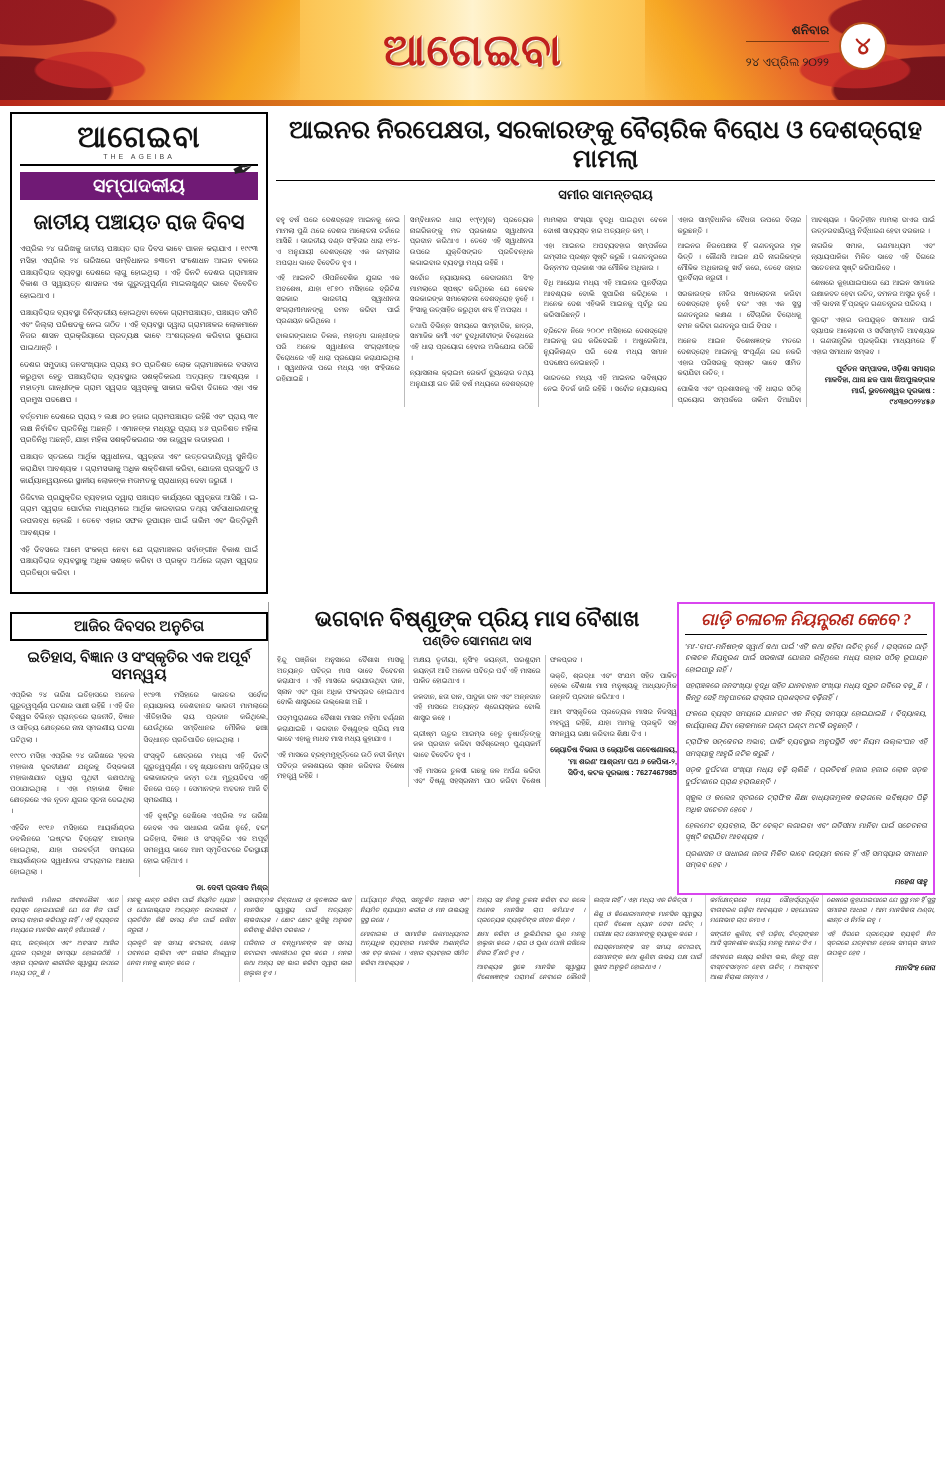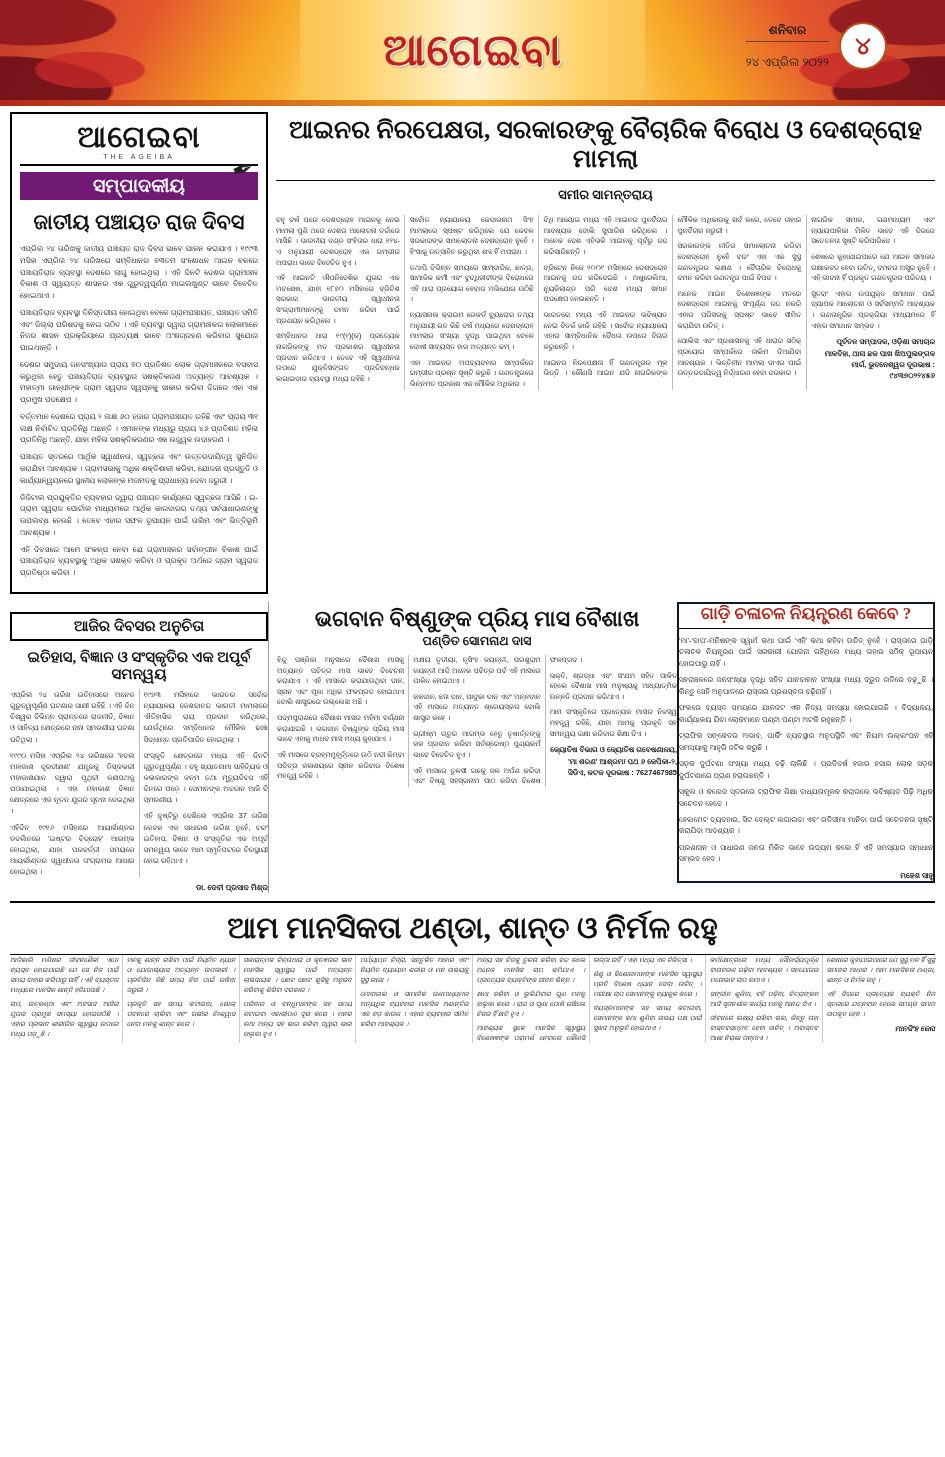--- a/index.html
+++ b/index.html
@@ -13,21 +13,21 @@
     background:
       radial-gradient(ellipse at 10% 20%, rgba(140,20,30,.85) 0 22%, rgba(140,20,30,0) 23%),
       radial-gradient(ellipse at 30% 70%, rgba(200,40,40,.75) 0 18%, rgba(200,40,40,0) 19%),
       radial-gradient(ellipse at 0% 90%, rgba(110,15,25,.9) 0 26%, rgba(110,15,25,0) 27%),
       linear-gradient(120deg,#c0392b 0%,#e4572e 45%,#f6a623 80%,rgba(246,166,35,0) 100%);}
   .mast-swirl.right{left:auto;right:0;transform:scaleX(-1);}
   .mast-center{position:absolute;left:0;right:0;top:0;height:100px;display:flex;align-items:center;justify-content:center;}
   .mast-title{font-family:"Liberation Serif",serif;font-size:44px;font-weight:bold;color:#c0201c;
     letter-spacing:1px;text-shadow:1px 1px 0 #fff, 2px 2px 2px rgba(0,0,0,.25);padding:0 18px;}
   .mast-right{position:absolute;right:58px;top:22px;display:flex;align-items:center;gap:10px;}
-  .mast-dateblock{text-align:center;font-family:"Liberation Serif",serif;color:#1b1b1b;line-height:1.35;}
+  .mast-dateblock{text-align:right;font-family:"Liberation Serif",serif;color:#1b1b1b;line-height:1.35;}
   .mast-day{font-size:12px;font-weight:bold;}
   .mast-date{font-size:12px;border-top:1px solid #7a3b10;padding-top:12px;margin-top:2px;}
   .mast-pagenum{width:44px;height:44px;border-radius:50%;background:#fff;border:2px solid #b5521a;
     display:flex;align-items:center;justify-content:center;font-family:"Liberation Serif",serif;
     font-size:24px;font-weight:bold;color:#b5261a;}
   .mast-rule{height:6px;background:linear-gradient(90deg,#b5261a,#f0a21b,#b5261a);}
 
   
   .content{padding:6px 10px 0 10px;}
   .topwrap{display:flex;gap:8px;}
@@ -68,21 +68,21 @@
   .mid-left{width:258px;flex:none;}
   .mid-center{flex:1;}
   .mid-right{width:258px;flex:none;}
   .centerhead{font-family:"Liberation Serif",serif;font-size:22px;font-weight:bold;text-align:center;margin:4px 0 2px;}
   .centerauthor{text-align:center;font-family:"Liberation Serif",serif;font-size:12.5px;font-weight:bold;margin-bottom:6px;}
   .cols3{column-count:3;column-gap:9px;column-rule:1px solid #bbb;font-size:7.1px;line-height:1.5;text-align:justify;}
   .cols3 p{margin:0 0 5px;}
   .cols2{column-count:2;column-gap:9px;column-rule:1px solid #bbb;font-size:7.2px;line-height:1.55;text-align:justify;}
   .cols2 p{margin:0 0 5px;}
 
-  .qbox{border:2px solid #0f172a;}
+  .qbox{border:2px solid #d946ef;padding:6px;font-style:italic;}
   .qhead{font-family:"Liberation Serif",serif;font-size:17px;font-weight:bold;text-align:center;
     color:#b5261a;border-bottom:1px solid #000;padding-bottom:4px;margin-bottom:6px;}
 
   
   .bottomhead{font-family:"Liberation Serif",serif;font-size:30px;font-weight:bold;text-align:center;
     padding:8px 0;border-top:2px solid #000;border-bottom:1px solid #000;margin-top:8px;}
   .cols8{column-count:8;column-gap:8px;column-rule:1px solid #ccc;font-size:6.6px;line-height:1.5;text-align:justify;}
   .cols8 p{margin:0 0 4px;font-style:italic;}
   .sigright{text-align:right;font-size:7.4px;font-weight:bold;margin-top:3px;}
   .lsep{border-left:1px solid #999;}
@@ -133,20 +133,21 @@
           </div>
         </div>
       </div>
 
       <div class="colRest">
         <div class="leadhead">ଆଇନର ନିରପେକ୍ଷତା, ସରକାରଙ୍କୁ ବୈଚାରିକ ବିରୋଧ ଓ ଦେଶଦ୍ରୋହ ମାମଲା</div>
         <div class="leadauthor">ସମୀର ସାମନ୍ତରାୟ</div>
         <div class="cols5">
           <p>ବହୁ ବର୍ଷ ପରେ ଦେଶଦ୍ରୋହ ଆଇନକୁ ନେଇ ମାମଲା ପୁଣି ଥରେ ଦେଶର ଆଲୋଚନା ଚର୍ଚ୍ଚାରେ ଆସିଛି । ଭାରତୀୟ ଦଣ୍ଡ ସଂହିତାର ଧାରା ୧୨୪-ଏ ଅନୁଯାୟୀ ଦେଶଦ୍ରୋହ ଏକ ଗମ୍ଭୀର ଅପରାଧ ଭାବେ ବିବେଚିତ ହୁଏ ।</p>
           <p>ଏହି ଆଇନଟି ଔପନିବେଶିକ ଯୁଗର ଏକ ଅବଶେଷ, ଯାହା ୧୮୭୦ ମସିହାରେ ବ୍ରିଟିଶ ସରକାର ଭାରତୀୟ ସ୍ୱାଧୀନତା ସଂଗ୍ରାମୀମାନଙ୍କୁ ଦମନ କରିବା ପାଇଁ ପ୍ରଣୟନ କରିଥିଲେ ।</p>
+          <p>ବାଲଗଙ୍ଗାଧର ତିଲକ, ମହାତ୍ମା ଗାନ୍ଧୀଙ୍କ ପରି ଅନେକ ସ୍ୱାଧୀନତା ସଂଗ୍ରାମୀଙ୍କ ବିରୋଧରେ ଏହି ଧାରା ପ୍ରୟୋଗ କରାଯାଇଥିଲା । ସ୍ୱାଧୀନତା ପରେ ମଧ୍ୟ ଏହା ସଂହିତାରେ ରହିଯାଇଛି ।</p>
           <p>ସମ୍ବିଧାନର ଧାରା ୧୯(୧)(କ) ପ୍ରତ୍ୟେକ ନାଗରିକଙ୍କୁ ମତ ପ୍ରକାଶର ସ୍ୱାଧୀନତା ପ୍ରଦାନ କରିଥାଏ । ତେବେ ଏହି ସ୍ୱାଧୀନତା ଉପରେ ଯୁକ୍ତିସଙ୍ଗତ ପ୍ରତିବନ୍ଧକ ଲଗାଇବାର ବ୍ୟବସ୍ଥା ମଧ୍ୟ ରହିଛି ।</p>
           <p>ସର୍ବୋଚ୍ଚ ନ୍ୟାୟାଳୟ କେଦାରନାଥ ସିଂହ ମାମଲାରେ ସ୍ପଷ୍ଟ କରିଥିଲେ ଯେ କେବଳ ସରକାରଙ୍କ ସମାଲୋଚନା ଦେଶଦ୍ରୋହ ନୁହେଁ । ହିଂସାକୁ ଉତ୍ସାହିତ କରୁଥିବା ଶବ୍ଦ ହିଁ ଅପରାଧ ।</p>
           <p>ତଥାପି ବିଭିନ୍ନ ସମୟରେ ସାମ୍ବାଦିକ, ଛାତ୍ର, ସାମାଜିକ କର୍ମୀ ଏବଂ ବୁଦ୍ଧିଜୀବୀଙ୍କ ବିରୋଧରେ ଏହି ଧାରା ପ୍ରୟୋଗ ହେବାର ଅଭିଯୋଗ ଉଠିଛି ।</p>
           <p>ନ୍ୟାସନାଲ କ୍ରାଇମ ରେକର୍ଡ ବ୍ୟୁରୋର ତଥ୍ୟ ଅନୁଯାୟୀ ଗତ କିଛି ବର୍ଷ ମଧ୍ୟରେ ଦେଶଦ୍ରୋହ ମାମଲାର ସଂଖ୍ୟା ବୃଦ୍ଧି ପାଇଥିବା ବେଳେ ଦୋଷୀ ସାବ୍ୟସ୍ତ ହାର ଅତ୍ୟନ୍ତ କମ୍ ।</p>
           <p>ଏହା ଆଇନର ଅପବ୍ୟବହାର ସମ୍ପର୍କରେ ଗମ୍ଭୀର ପ୍ରଶ୍ନ ସୃଷ୍ଟି କରୁଛି । ଗଣତନ୍ତ୍ରରେ ଭିନ୍ନମତ ପ୍ରକାଶ ଏକ ମୌଳିକ ଅଧିକାର ।</p>
           <p>ବିଧି ଆୟୋଗ ମଧ୍ୟ ଏହି ଆଇନର ପୁନର୍ବିଚାର ଆବଶ୍ୟକ ବୋଲି ସୁପାରିଶ କରିଥିଲେ । ଅନେକ ଦେଶ ଏହିଭଳି ଆଇନକୁ ପୂର୍ବରୁ ରଦ୍ଦ କରିସାରିଛନ୍ତି ।</p>
           <p>ବ୍ରିଟେନ ନିଜେ ୨୦୦୯ ମସିହାରେ ଦେଶଦ୍ରୋହ ଆଇନକୁ ରଦ୍ଦ କରିଦେଇଛି । ଅଷ୍ଟ୍ରେଲିଆ, ନ୍ୟୁଜିଲାଣ୍ଡ ପରି ଦେଶ ମଧ୍ୟ ସମାନ ପଦକ୍ଷେପ ନେଇଛନ୍ତି ।</p>
           <p>ଭାରତରେ ମଧ୍ୟ ଏହି ଆଇନର ଭବିଷ୍ୟତ ନେଇ ବିତର୍କ ଜାରି ରହିଛି । ସର୍ବୋଚ୍ଚ ନ୍ୟାୟାଳୟ ଏହାର ସାମ୍ବିଧାନିକ ବୈଧତା ଉପରେ ବିଚାର କରୁଛନ୍ତି ।</p>
           <p>ଆଇନର ନିରପେକ୍ଷତା ହିଁ ଗଣତନ୍ତ୍ରର ମୂଳ ଭିତ୍ତି । କୌଣସି ଆଇନ ଯଦି ନାଗରିକଙ୍କ ମୌଳିକ ଅଧିକାରକୁ ଖର୍ବ କରେ, ତେବେ ତାହାର ପୁନର୍ବିଚାର ଜରୁରୀ ।</p>
           <p>ସରକାରଙ୍କ ନୀତିର ସମାଲୋଚନା କରିବା ଦେଶଦ୍ରୋହ ନୁହେଁ ବରଂ ଏହା ଏକ ସୁସ୍ଥ ଗଣତନ୍ତ୍ରର ଲକ୍ଷଣ । ବୈଚାରିକ ବିରୋଧକୁ ଦମନ କରିବା ଗଣତନ୍ତ୍ର ପାଇଁ ବିପଦ ।</p>
@@ -167,21 +168,21 @@
 
       <div class="mid-left">
         <div class="boxhead">ଆଜିର ଦିବସର ଅନୁଚିତା</div>
         <div class="subhead">ଇତିହାସ, ବିଜ୍ଞାନ ଓ ସଂସ୍କୃତିର ଏକ ଅପୂର୍ବ ସମନ୍ୱୟ</div>
         <div class="cols2">
           <p>ଏପ୍ରିଲ ୨୪ ତାରିଖ ଇତିହାସରେ ଅନେକ ଗୁରୁତ୍ୱପୂର୍ଣ୍ଣ ଘଟଣାର ସାକ୍ଷୀ ରହିଛି । ଏହି ଦିନ ବିଶ୍ୱର ବିଭିନ୍ନ ପ୍ରାନ୍ତରେ ରାଜନୀତି, ବିଜ୍ଞାନ ଓ ସାହିତ୍ୟ କ୍ଷେତ୍ରରେ ନାନା ସ୍ମରଣୀୟ ଘଟଣା ଘଟିଥିଲା ।</p>
           <p>୧୯୯୦ ମସିହା ଏପ୍ରିଲ ୨୪ ତାରିଖରେ 'ହବଲ ମହାକାଶ ଦୂରବୀକ୍ଷଣ' ଯନ୍ତ୍ରକୁ ଡିସ୍କଭରୀ ମହାକାଶଯାନ ଦ୍ୱାରା ପୃଥିବୀ କକ୍ଷପଥକୁ ପଠାଯାଇଥିଲା । ଏହା ମହାକାଶ ବିଜ୍ଞାନ କ୍ଷେତ୍ରରେ ଏକ ନୂତନ ଯୁଗର ସୂଚନା ଦେଇଥିଲା ।</p>
           <p>ଏହିଦିନ ୧୯୧୬ ମସିହାରେ ଆୟର୍ଲାଣ୍ଡର ଡବଲିନରେ 'ଇଷ୍ଟର ବିଦ୍ରୋହ' ଆରମ୍ଭ ହୋଇଥିଲା, ଯାହା ପରବର୍ତ୍ତୀ ସମୟରେ ଆୟର୍ଲାଣ୍ଡର ସ୍ୱାଧୀନତା ସଂଗ୍ରାମର ଆଧାର ହୋଇଥିଲା ।</p>
           <p>୧୯୭୩ ମସିହାରେ ଭାରତର ସର୍ବୋଚ୍ଚ ନ୍ୟାୟାଳୟ କେଶବାନନ୍ଦ ଭାରତୀ ମାମଲାରେ ଐତିହାସିକ ରାୟ ପ୍ରଦାନ କରିଥିଲେ, ଯେଉଁଥିରେ ସମ୍ବିଧାନର ମୌଳିକ ଢାଞ୍ଚା ସିଦ୍ଧାନ୍ତ ପ୍ରତିପାଦିତ ହୋଇଥିଲା ।</p>
           <p>ସଂସ୍କୃତି କ୍ଷେତ୍ରରେ ମଧ୍ୟ ଏହି ଦିନଟି ଗୁରୁତ୍ୱପୂର୍ଣ୍ଣ । ବହୁ ଖ୍ୟାତନାମା ସାହିତ୍ୟିକ ଓ କଳାକାରଙ୍କ ଜନ୍ମ ତଥା ମୃତ୍ୟୁଦିବସ ଏହି ଦିନରେ ପଡ଼େ । ସେମାନଙ୍କ ଅବଦାନ ଆଜି ବି ସ୍ମରଣୀୟ ।</p>
-          <p>ଏହି ଦୃଷ୍ଟିରୁ ଦେଖିଲେ ଏପ୍ରିଲ 37 ତାରିଖ କେବଳ ଏକ ସାଧାରଣ ତାରିଖ ନୁହେଁ, ବରଂ ଇତିହାସ, ବିଜ୍ଞାନ ଓ ସଂସ୍କୃତିର ଏକ ଅପୂର୍ବ ସମନ୍ୱୟ ଭାବେ ଆମ ସ୍ମୃତିପଟରେ ଚିରସ୍ଥାୟୀ ହୋଇ ରହିଥାଏ ।</p>
+          <p>ଏହି ଦୃଷ୍ଟିରୁ ଦେଖିଲେ ଏପ୍ରିଲ ୨୪ ତାରିଖ କେବଳ ଏକ ସାଧାରଣ ତାରିଖ ନୁହେଁ, ବରଂ ଇତିହାସ, ବିଜ୍ଞାନ ଓ ସଂସ୍କୃତିର ଏକ ଅପୂର୍ବ ସମନ୍ୱୟ ଭାବେ ଆମ ସ୍ମୃତିପଟରେ ଚିରସ୍ଥାୟୀ ହୋଇ ରହିଥାଏ ।</p>
         </div>
         <div class="byline">ଡା. ଦେବୀ ପ୍ରସାଦ ମିଶ୍ର</div>
       </div>
 
       <div class="mid-center lsep" style="padding-left:8px;">
         <div class="centerhead">ଭଗବାନ ବିଷ୍ଣୁଙ୍କ ପ୍ରିୟ ମାସ ବୈଶାଖ</div>
         <div class="centerauthor">ପଣ୍ଡିତ ସୋମନାଥ ଦାସ</div>
         <div class="cols3">
           <p>ହିନ୍ଦୁ ପଞ୍ଜିକା ଅନୁସାରେ ବୈଶାଖ ମାସକୁ ଅତ୍ୟନ୍ତ ପବିତ୍ର ମାସ ଭାବେ ବିବେଚନା କରାଯାଏ । ଏହି ମାସରେ କରାଯାଉଥିବା ଦାନ, ସ୍ନାନ ଏବଂ ପୂଜା ଅଧିକ ଫଳପ୍ରଦ ହୋଇଥାଏ ବୋଲି ଶାସ୍ତ୍ରରେ ଉଲ୍ଲେଖ ଅଛି ।</p>
           <p>ପଦ୍ମପୁରାଣରେ ବୈଶାଖ ମାସର ମହିମା ବର୍ଣ୍ଣନା କରାଯାଇଛି । ଭଗବାନ ବିଷ୍ଣୁଙ୍କ ପ୍ରିୟ ମାସ ଭାବେ ଏହାକୁ ମାଧବ ମାସ ମଧ୍ୟ କୁହାଯାଏ ।</p>
@@ -211,21 +212,20 @@
             <p>ସଡ଼କ ଦୁର୍ଘଟଣା ସଂଖ୍ୟା ମଧ୍ୟ ବଢ଼ି ଚାଲିଛି । ପ୍ରତିବର୍ଷ ହଜାର ହଜାର ଲୋକ ସଡ଼କ ଦୁର୍ଘଟଣାରେ ପ୍ରାଣ ହରାଉଛନ୍ତି ।</p>
             <p>ସ୍କୁଲ ଓ କଲେଜ ସ୍ତରରେ ଟ୍ରାଫିକ ଶିକ୍ଷା ବାଧ୍ୟତାମୂଳକ କରାଗଲେ ଭବିଷ୍ୟତ ପିଢ଼ି ଅଧିକ ସଚେତନ ହେବେ ।</p>
             <p>ହେଲମେଟ ବ୍ୟବହାର, ସିଟ ବେଲ୍ଟ ଲଗାଇବା ଏବଂ ଗତିସୀମା ମାନିବା ପାଇଁ ସଚେତନତା ସୃଷ୍ଟି କରାଯିବା ଆବଶ୍ୟକ ।</p>
             <p>ପ୍ରଶାସନ ଓ ସାଧାରଣ ଜନତା ମିଳିତ ଭାବେ ଉଦ୍ୟମ କଲେ ହିଁ ଏହି ସମସ୍ୟାର ସମାଧାନ ସମ୍ଭବ ହେବ ।</p>
           </div>
           <div class="byline">ମହେଶ ସାହୁ</div>
         </div>
       </div>
     </div>
 
-    <div class="bottomhead">ଆମ ମାନସିକତା ଥଣ୍ଡା, ଶାନ୍ତ ଓ ନିର୍ମଳ ରହୁ</div>
     <div class="cols8">
       <p>ଆଜିକାଲି ମଣିଷର ଜୀବନଶୈଳୀ ଏତେ ବ୍ୟସ୍ତ ହୋଇଯାଇଛି ଯେ ସେ ନିଜ ପାଇଁ ସମୟ ବାହାର କରିପାରୁ ନାହିଁ । ଏହି ବ୍ୟସ୍ତତା ମଧ୍ୟରେ ମାନସିକ ଶାନ୍ତି ହଜିଯାଉଛି ।</p>
       <p>ଚାପ, ଉତ୍କଣ୍ଠା ଏବଂ ଅବସାଦ ଆଜିର ଯୁଗର ପ୍ରମୁଖ ସମସ୍ୟା ହୋଇଉଠିଛି । ଏହାର ପ୍ରଭାବ ଶାରୀରିକ ସ୍ୱାସ୍ଥ୍ୟ ଉପରେ ମଧ୍ୟ ପଡ଼ୁଛି ।</p>
       <p>ମନକୁ ଶାନ୍ତ ରଖିବା ପାଇଁ ନିୟମିତ ଧ୍ୟାନ ଓ ଯୋଗାଭ୍ୟାସ ଅତ୍ୟନ୍ତ ଉପକାରୀ । ପ୍ରତିଦିନ କିଛି ସମୟ ନିଜ ପାଇଁ ରଖିବା ଜରୁରୀ ।</p>
       <p>ପ୍ରକୃତି ସହ ସମୟ କଟାଇବା, ଖୋଲା ପବନରେ ଚାଲିବା ଏବଂ ଗଭୀର ନିଃଶ୍ୱାସ ନେବା ମନକୁ ଶାନ୍ତ କରେ ।</p>
       <p>ସକାରାତ୍ମକ ଚିନ୍ତାଧାରା ଓ କୃତଜ୍ଞତାର ଭାବ ମାନସିକ ସ୍ୱାସ୍ଥ୍ୟ ପାଇଁ ଅତ୍ୟନ୍ତ ଲାଭଦାୟକ । ଛୋଟ ଛୋଟ ଖୁସିକୁ ଅନୁଭବ କରିବାକୁ ଶିଖିବା ଦରକାର ।</p>
       <p>ପରିବାର ଓ ବନ୍ଧୁମାନଙ୍କ ସହ ସମୟ କଟାଇବା ଏକାକୀପଣ ଦୂର କରେ । ମନର କଥା ଅନ୍ୟ ସହ ଭାଗ କରିବା ଦ୍ୱାରା ଭାର ହାଲୁକା ହୁଏ ।</p>
       <p>ପର୍ଯ୍ୟାପ୍ତ ନିଦ୍ରା, ସନ୍ତୁଳିତ ଆହାର ଏବଂ ନିୟମିତ ବ୍ୟାୟାମ ଶରୀର ଓ ମନ ଉଭୟକୁ ସୁସ୍ଥ ରଖେ ।</p>
       <p>ମୋବାଇଲ ଓ ସାମାଜିକ ଗଣମାଧ୍ୟମର ଅତ୍ୟଧିକ ବ୍ୟବହାର ମାନସିକ ଅଶାନ୍ତିର ଏକ ବଡ଼ କାରଣ । ଏହାର ବ୍ୟବହାର ସୀମିତ କରିବା ଆବଶ୍ୟକ ।</p>
       <p>ଅନ୍ୟ ସହ ନିଜକୁ ତୁଳନା କରିବା ବନ୍ଦ କଲେ ଅନେକ ମାନସିକ ଚାପ କମିଯାଏ । ପ୍ରତ୍ୟେକ ବ୍ୟକ୍ତିଙ୍କ ଜୀବନ ଭିନ୍ନ ।</p>

